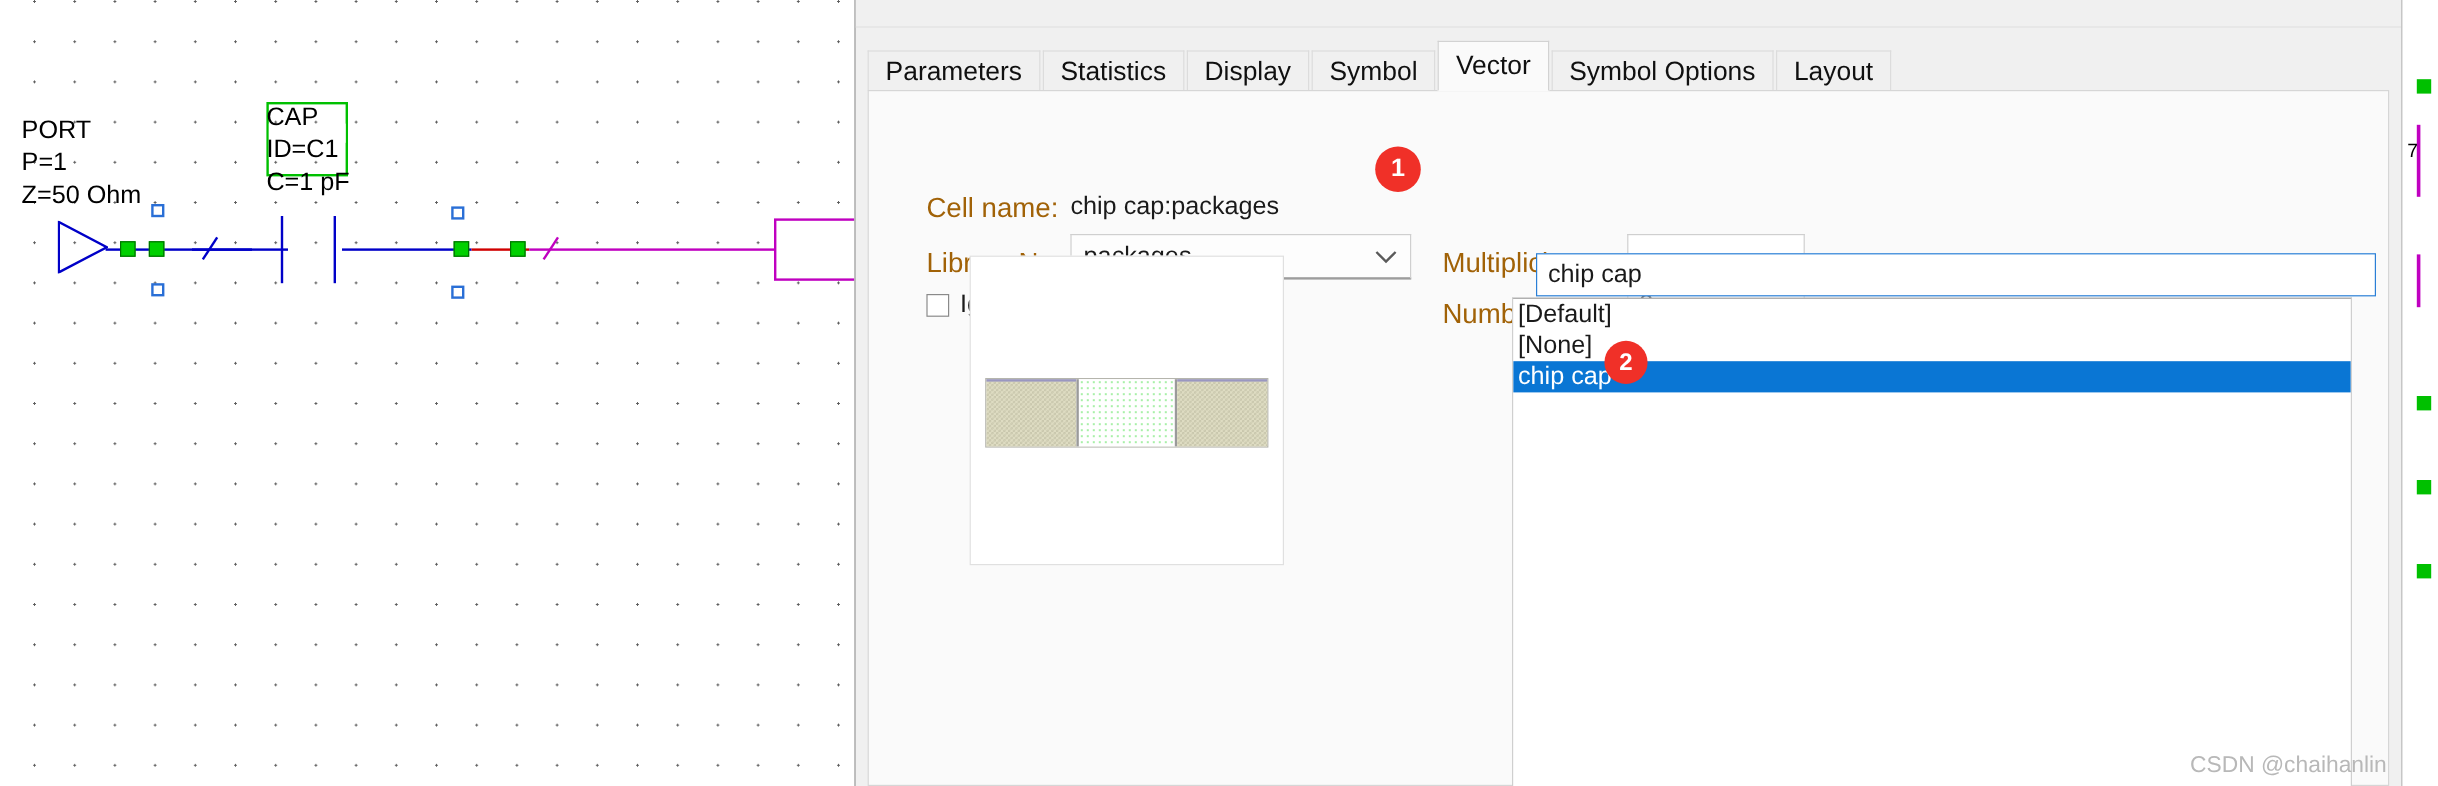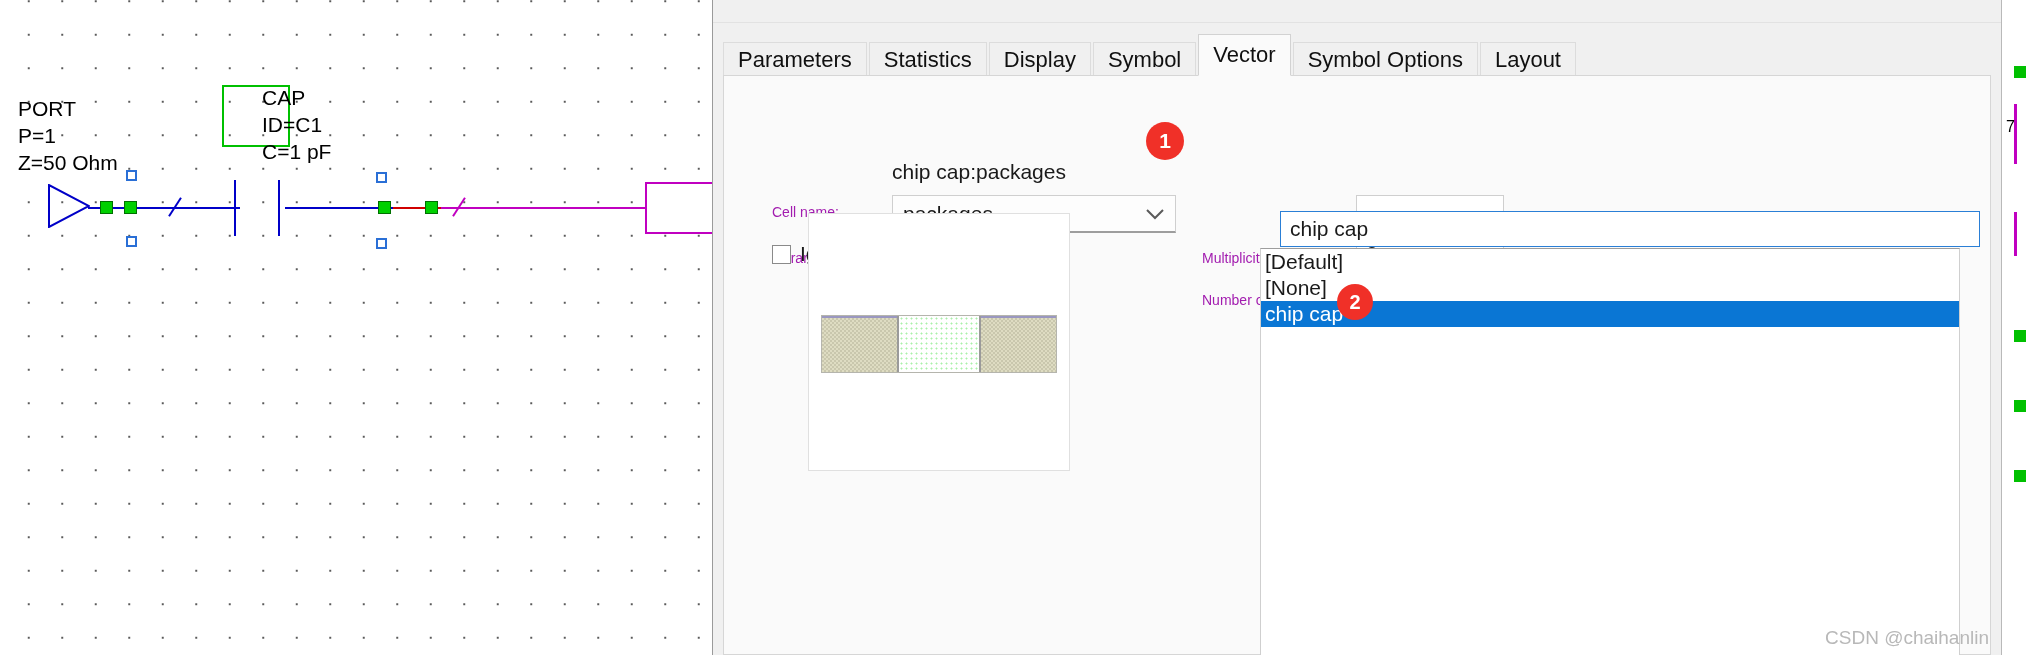--- a/index.html
+++ b/index.html
@@ -60,21 +60,21 @@
     left: 0; top: 16px;
     width: 3px; height: 30px;
     background: #ffffff;
   }
   .cap-box .inner-gap-r {
     position: absolute;
     right: 0; top: 16px;
     width: 3px; height: 16px;
     background: #ffffff;
   }
-  .sch-text.cap { left: 222px; top: 84px; margin-left: 40px; }
+  .sch-text.cap { left: 222px; top: 84px; }
 
   
   .wire {
     position: absolute;
     background: #0000c8;
   }
   .wire-h { height: 2px; }
   .wire-red { background: #d00000; }
   .wire-magenta { background: #c000c0; }
 
@@ -186,24 +186,23 @@
     left: 10px; top: 75px;
     width: 1268px;
     height: 580px;
     background: #fafafa;
     border: 1px solid #d6d6d6;
     box-sizing: border-box;
   }
 
   .field-label {
     position: absolute;
-    font-size: 14px;
-    color: #a21caf;
-    white-space: nowrap;
-    margin-top: 44px;
+    font-size: 23px;
+    color: #a16207;
+    white-space: nowrap;
   }
   .static-value {
     position: absolute;
     font-size: 21px;
     color: #1a1a1a;
     white-space: nowrap;
   }
 
   .combo {
     position: absolute;

